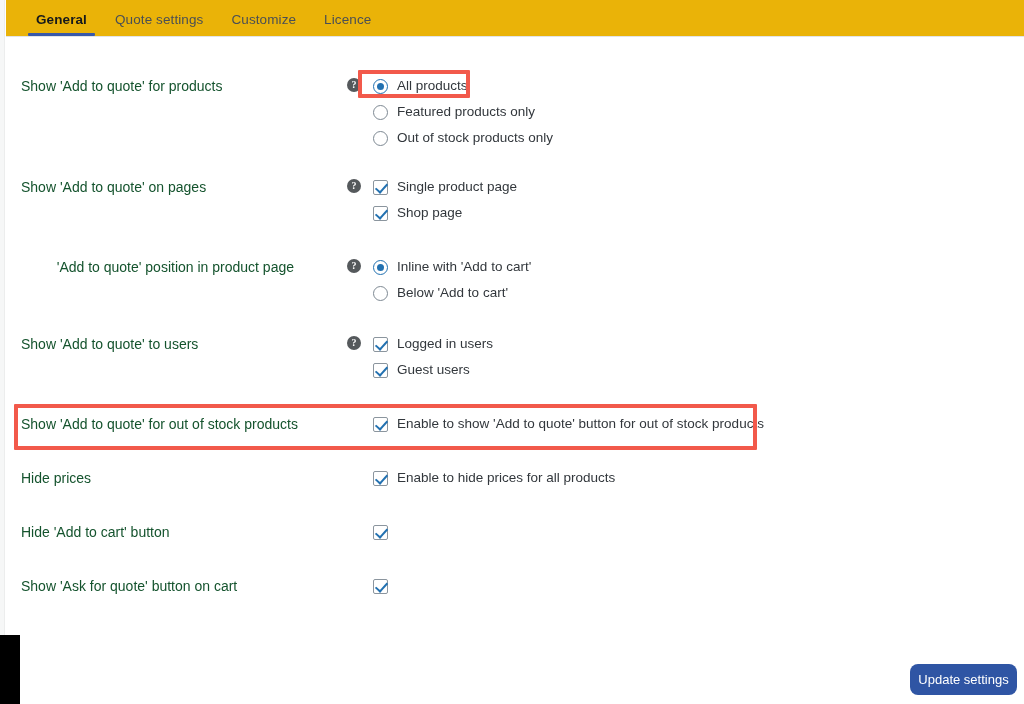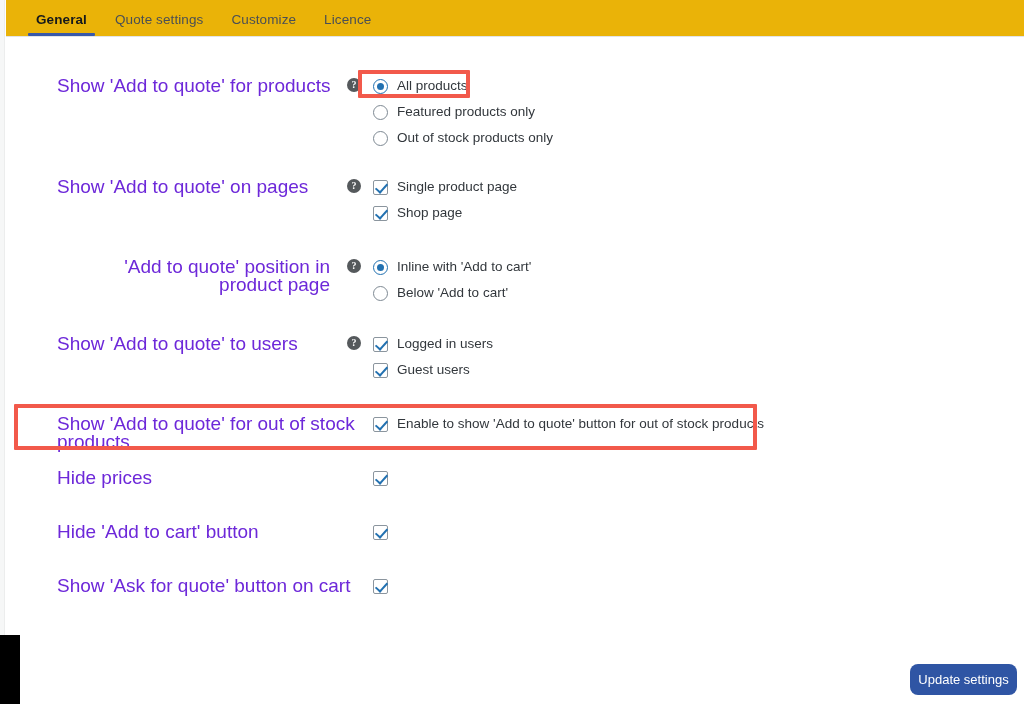--- a/index.html
+++ b/index.html
@@ -74,27 +74,26 @@
     height: 667px;
     background: #ffffff;
   }
 
   .row {
     position: absolute;
     display: flex;
     align-items: flex-start;
   }
   .row-label {
-    font-size: 19px;
-    color: #6d28d9;
+    font-size: 14px;
+    color: #14532d;
     line-height: 18px;
     position: absolute;
     left: 15px;
     width: 310px;
-    margin-left: 36px;
   }
   .row-label.indent {
     text-align: right;
     left: 15px;
     width: 273px;
   }
   .help-icon {
     position: absolute;
     left: 341px;
     width: 14px;
@@ -302,20 +301,21 @@
         <span class="control-text">Enable to show 'Add to quote' button for out of stock products</span>
       </div>
     </div>
   </div>
 
   <div class="row" style="top:432px; left:0; width:1018px;">
     <div class="row-label">Hide prices</div>
     <div class="controls">
       <div class="control">
         <span class="checkbox checked"></span>
+        <span class="control-text">Enable to hide prices for all products</span>
       </div>
     </div>
   </div>
 
   <div class="row" style="top:486px; left:0; width:1018px;">
     <div class="row-label">Hide 'Add to cart' button</div>
     <div class="controls">
       <div class="control">
         <span class="checkbox checked"></span>
       </div>

